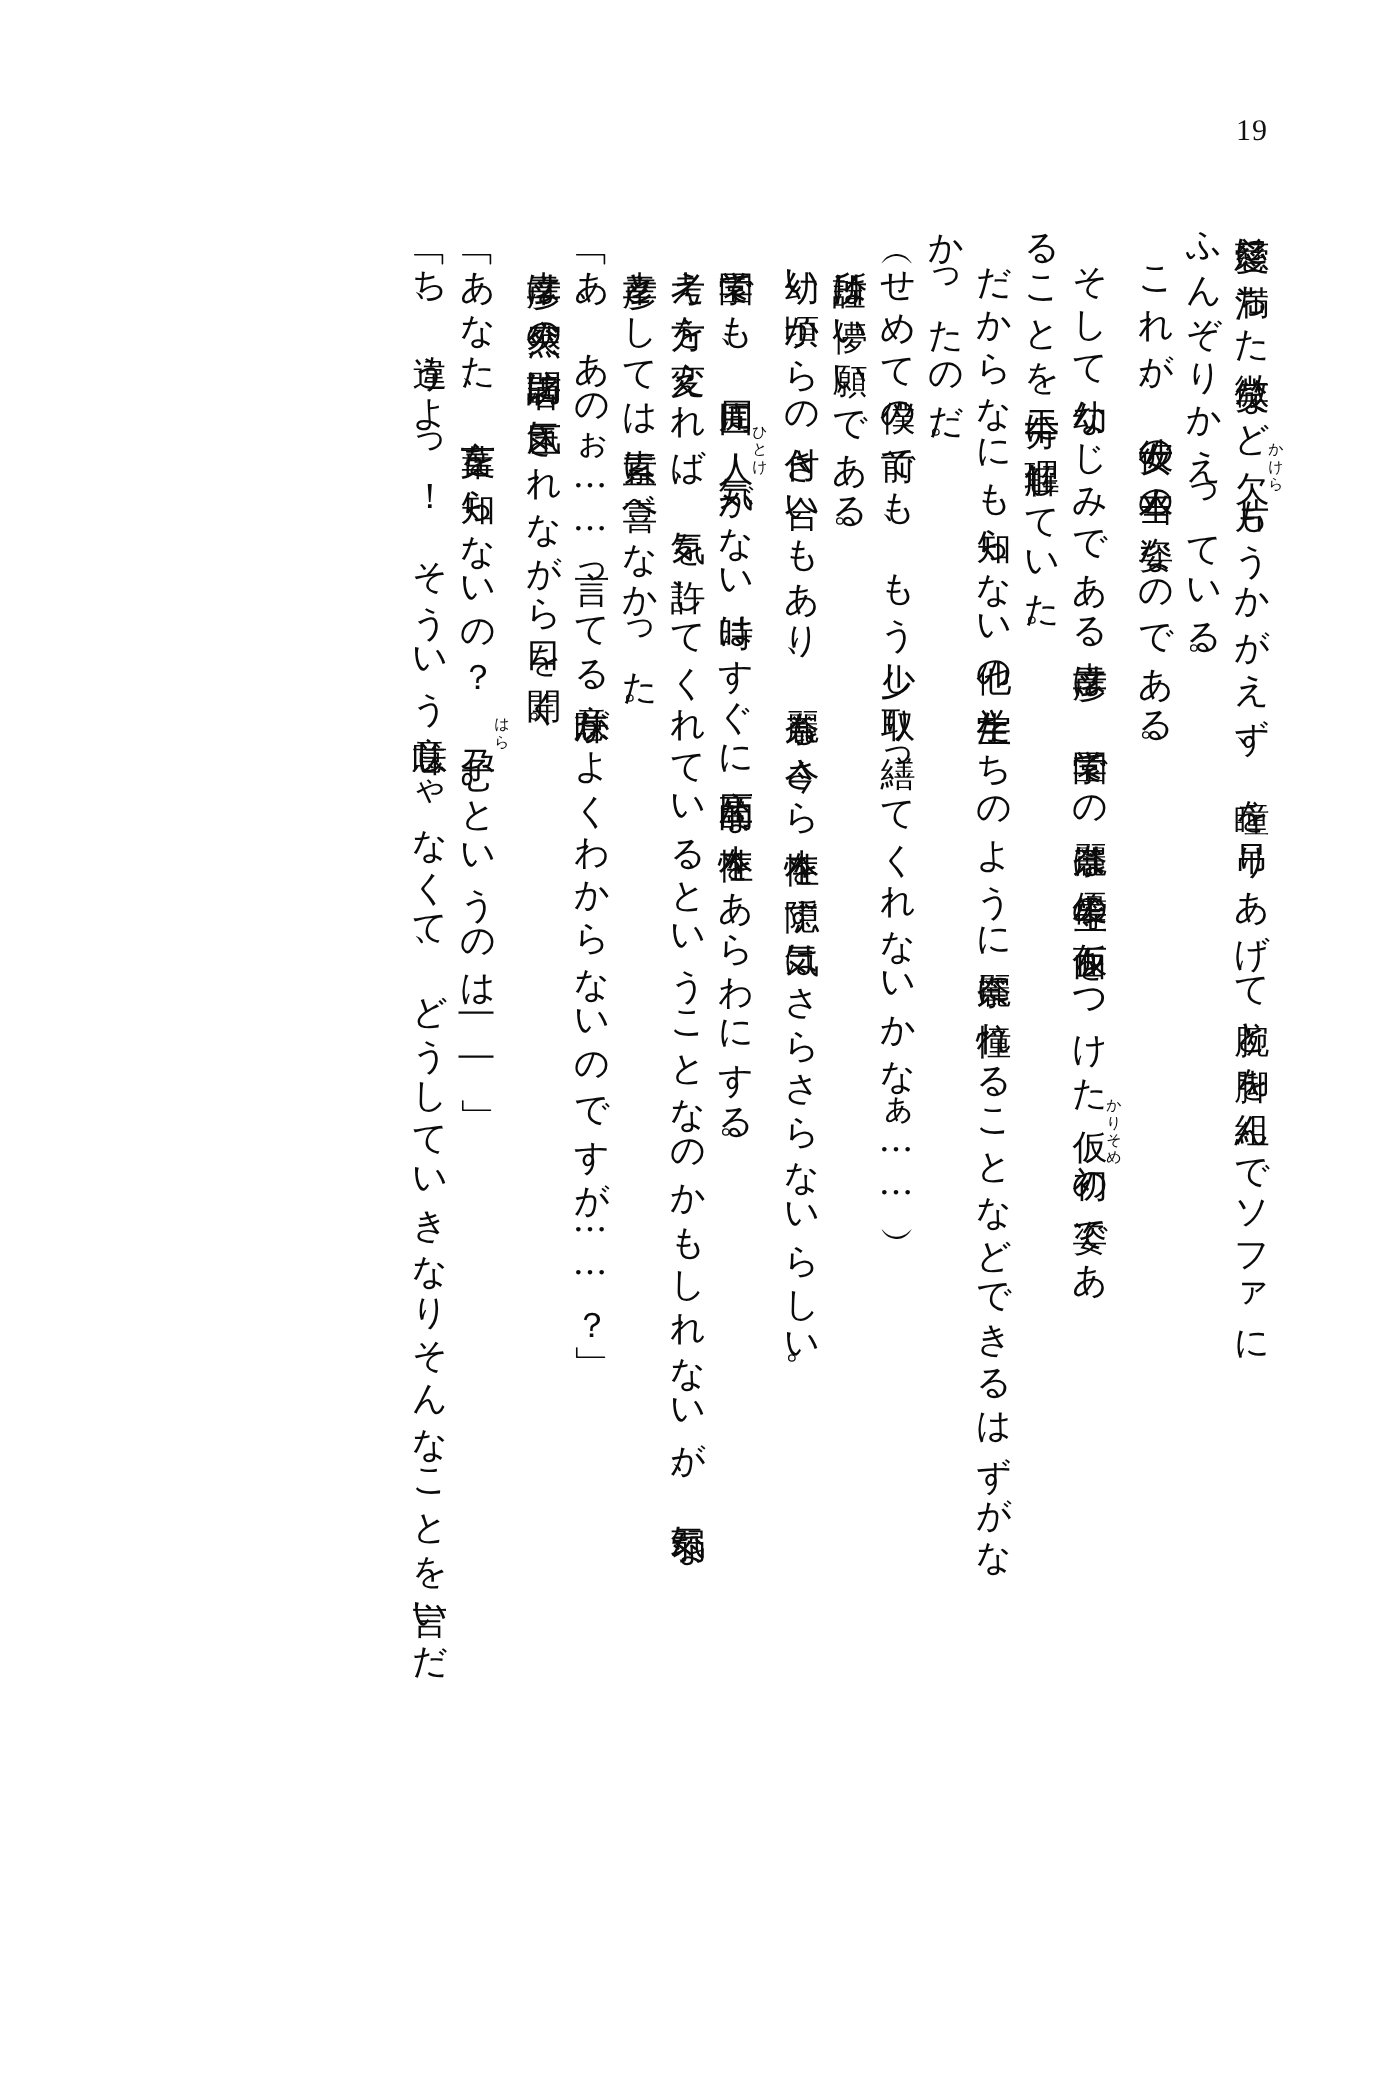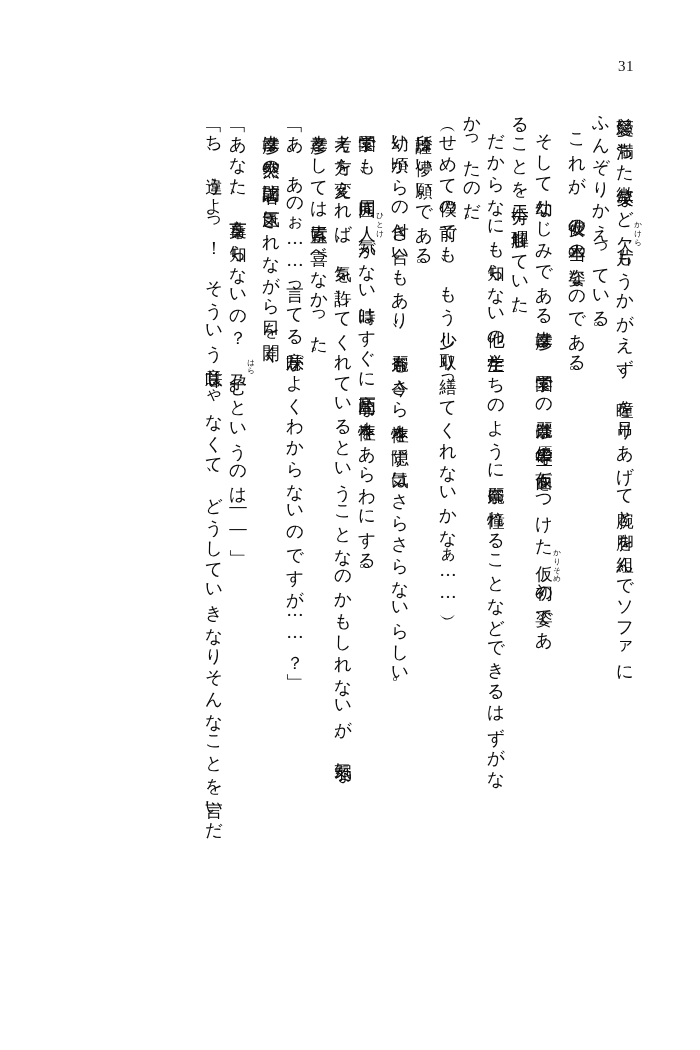--- a/index.html
+++ b/index.html
@@ -77,21 +77,21 @@
 
   .dash {
     display: inline-block;
   }
 </style>
 </head>
 <body>
 
 <div class="page">
 
-  <div class="page-number">31</div>
+  <div class="page-number">19</div>
 
   <div class="text-body">
     <div class="vline">
       慈愛に満ちた微笑など<ruby>欠片<rt>かけら</rt></ruby>もうかがえず、瞳を吊りあげて腕と脚を組んでソファに
     </div>
     <div class="vline">ふんぞりかえっている。</div>
     <div class="vline indent-1">これが、彼女の本当の姿なのである。</div>
     <div class="vline indent-1">
       そして幼なじみである幸彦は、学園での麗奈は優等生の仮面をつけた<ruby>仮初<rt>かりそめ</rt></ruby>の姿であ
     </div>

